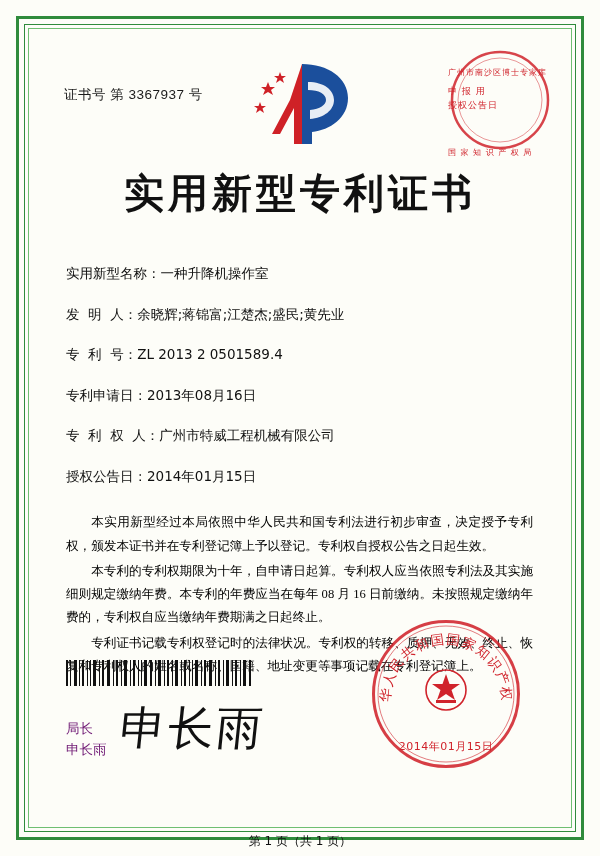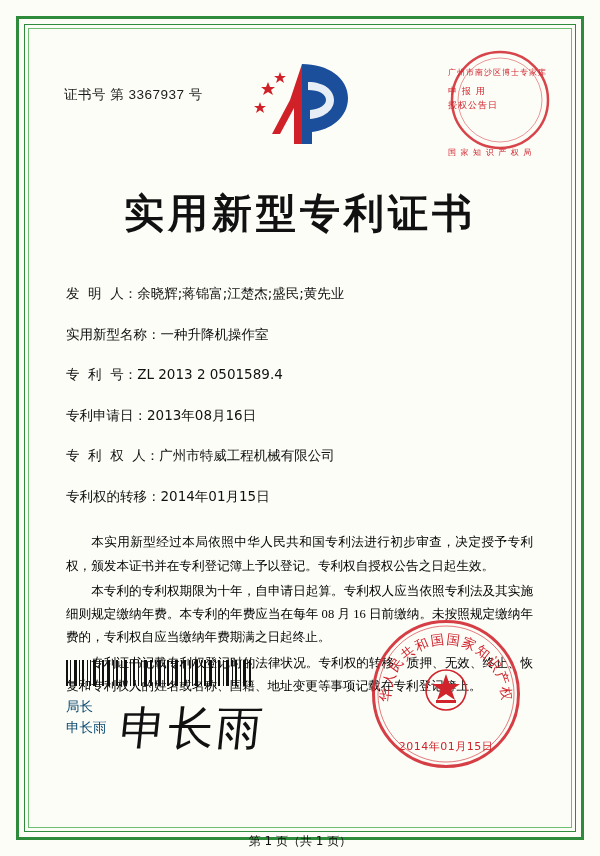--- a/index.html
+++ b/index.html
@@ -101,21 +101,21 @@
   .seal-line2 { position:absolute; top: 38px; left:0; width:104px; letter-spacing:1px; font-size:9px;}
   .seal-line3 { position:absolute; top: 52px; left:0; width:104px; letter-spacing:1px; font-size:9px;}
   .seal-line4 { position:absolute; top: 72px; left:0; width:104px; letter-spacing:1px;margin-top:28px;}
 
   .title {
     text-align: center;
     font-size: 40px;
     font-weight: bold;
     letter-spacing: 4px;
     color: #111;
-    margin-top: 22px;
+    margin-top: 2px;
     font-family: "DejaVu Sans", sans-serif;
   }
 
   .fields {
     margin-top: 44px;
     padding-left: 22px;
     padding-right: 18px;
   }
   .field {
     font-size: 13.5px;
@@ -154,23 +154,23 @@
     bottom: 126px;
     width: 186px;
     height: 26px;
   }
   .barcode svg { display:block; }
 
   
   .sig-block {
     position: absolute;
     left: 22px;
-    bottom: 74px;
+    bottom: 52px;
     font-size: 13.5px;
-    color: #0c4a6e;
+    color: #701a75;
     line-height: 1.55;
     font-family: "DejaVu Sans", sans-serif;
   }
   .handwriting {
     position: absolute;
     left: 76px;
     bottom: 52px;
     font-size: 46px;
     color: #111;
     font-family: "DejaVu Serif", serif;
@@ -273,36 +273,36 @@
           <div class="seal-line3">授权公告日</div>
           <div class="seal-line4">国 家 知 识 产 权 局</div>
         </div>
       </div>
     </div>
 
     <div class="title">实用新型专利证书</div>
 
     <div class="fields">
       <div class="field">
+        <span class="lbl">实用新型名称：</span><span class="val">一种升降机操作室</span>
+      </div>
+      <div class="field">
         <span class="lbl">发  明  人：</span><span class="val">余晓辉;蒋锦富;江楚杰;盛民;黄先业</span>
       </div>
       <div class="field">
-        <span class="lbl">实用新型名称：</span><span class="val">一种升降机操作室</span>
-      </div>
-      <div class="field">
         <span class="lbl">专  利  号：</span><span class="val">ZL 2013 2 0501589.4</span>
       </div>
       <div class="field">
         <span class="lbl">专利申请日：</span><span class="val">2013年08月16日</span>
       </div>
       <div class="field">
         <span class="lbl">专  利  权  人：</span><span class="val">广州市特威工程机械有限公司</span>
       </div>
       <div class="field">
-        <span class="lbl">专利权的转移：</span><span class="val">2014年01月15日</span>
+        <span class="lbl">授权公告日：</span><span class="val">2014年01月15日</span>
       </div>
     </div>
 
     <div class="paragraphs">
       <p class="para">本实用新型经过本局依照中华人民共和国专利法进行初步审查，决定授予专利权，颁发本证书并在专利登记簿上予以登记。专利权自授权公告之日起生效。</p>
       <p class="para">本专利的专利权期限为十年，自申请日起算。专利权人应当依照专利法及其实施细则规定缴纳年费。本专利的年费应当在每年 08 月 16 日前缴纳。未按照规定缴纳年费的，专利权自应当缴纳年费期满之日起终止。</p>
       <p class="para">专利证书记载专利权登记时的法律状况。专利权的转移、质押、无效、终止、恢复和专利权人的姓名或名称、国籍、地址变更等事项记载在专利登记簿上。</p>
     </div>
 
     <div class="barcode">

